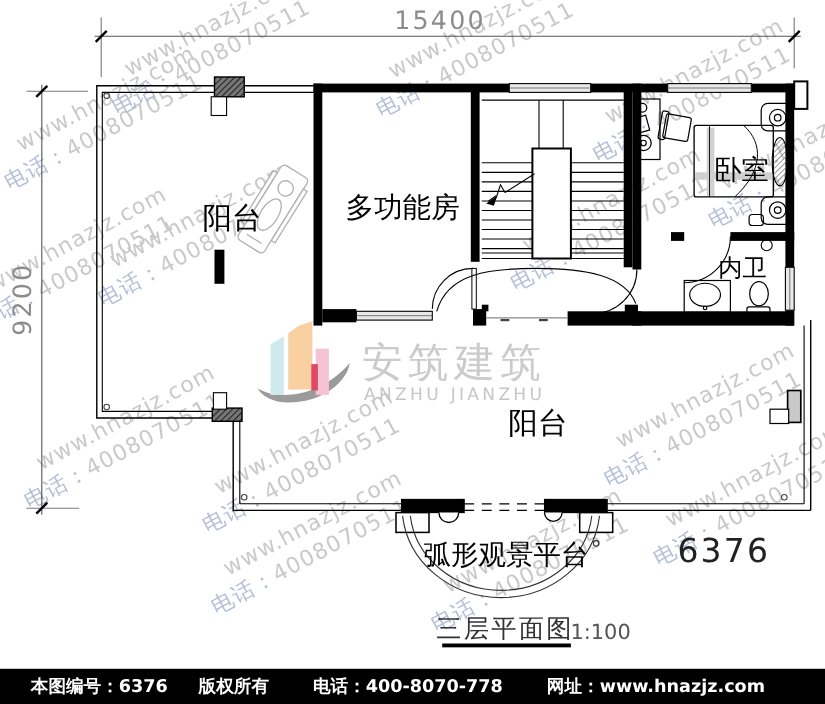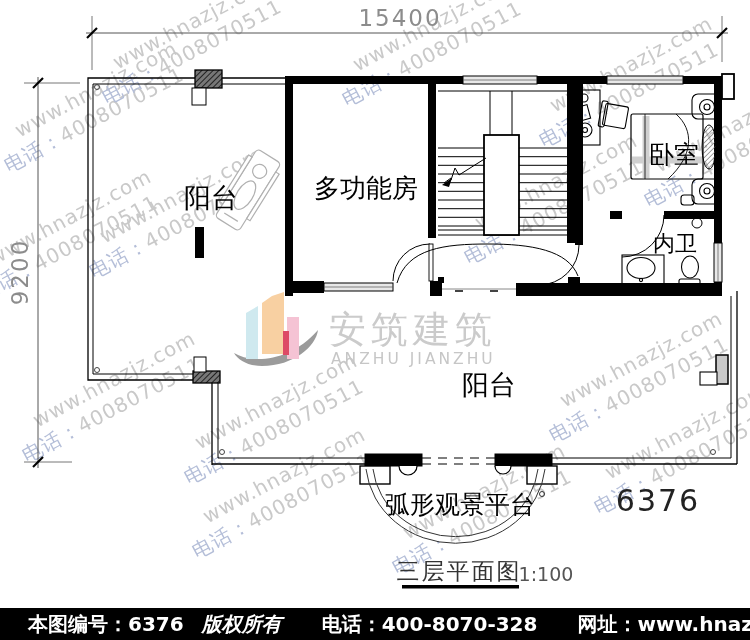--- a/index.html
+++ b/index.html
@@ -9,24 +9,24 @@
   
   .wm{position:absolute;z-index:1;transform:rotate(-28deg);transform-origin:left top;
       white-space:nowrap;line-height:26px;pointer-events:none;}
   .wm-site{display:block;color:#c9c9c9;font-size:20px;letter-spacing:1px;}
   .wm-phone{display:block;color:#c9c9c9;font-size:20px;letter-spacing:1px;margin-left:-26px;}
   .wm-phone i{font-style:normal;color:#b4bed8;}
   
   #plan{position:absolute;left:0;top:0;z-index:2;}
   
   #footer{position:absolute;left:0;top:608px;width:750px;height:32px;background:#000;
-          z-index:3;display:flex;align-items:center;color:#fff;font-size:20px;
+          z-index:3;display:flex;align-items:center;color:#fff;font-size:16px;
           font-weight:bold;white-space:nowrap;}
   #footer span{display:inline-block;}
-  .fs1{margin-left:28px;} .fs2{margin-left:18px;font-style:italic;} .fs3{margin-left:26px;}
+  .fs1{margin-left:28px;} .fs2{margin-left:28px;} .fs3{margin-left:26px;}
   .fs4{margin-left:40px;} .fs5{margin-left:40px;}
   text{font-family:"DejaVu Sans","Liberation Sans",sans-serif;}
 </style>
 </head>
 <body>
 
 <div id="stage">
 
   <div class="wm" style="left:10px;top:120px">
       <span class="wm-site">www.hnazjz.com</span>
@@ -297,16 +297,16 @@
       <rect x="287" y="317" width="12" height="42" fill="#f5c3d4"></rect>
       <rect x="283" y="331" width="6" height="24" fill="#dd4a66"></rect>
       <text x="329" y="342" font-size="37" fill="#cbcbcb" letter-spacing="5">安筑建筑</text>
       <text x="331" y="364" font-size="15.5" fill="#c6c6c6" letter-spacing="3">ANZHU JIANZHU</text>
     </g>
   </svg>
 
   <div id="footer">
     <span class="fs1">本图编号：6376</span>
     <span class="fs2">版权所有</span>
-    <span class="fs4">电话：400-8070-328</span>
+    <span class="fs4">电话：400-8070-778</span>
     <span class="fs5">网址：www.hnazjz.com</span>
   </div>
 </div>
 
 </body></html>

